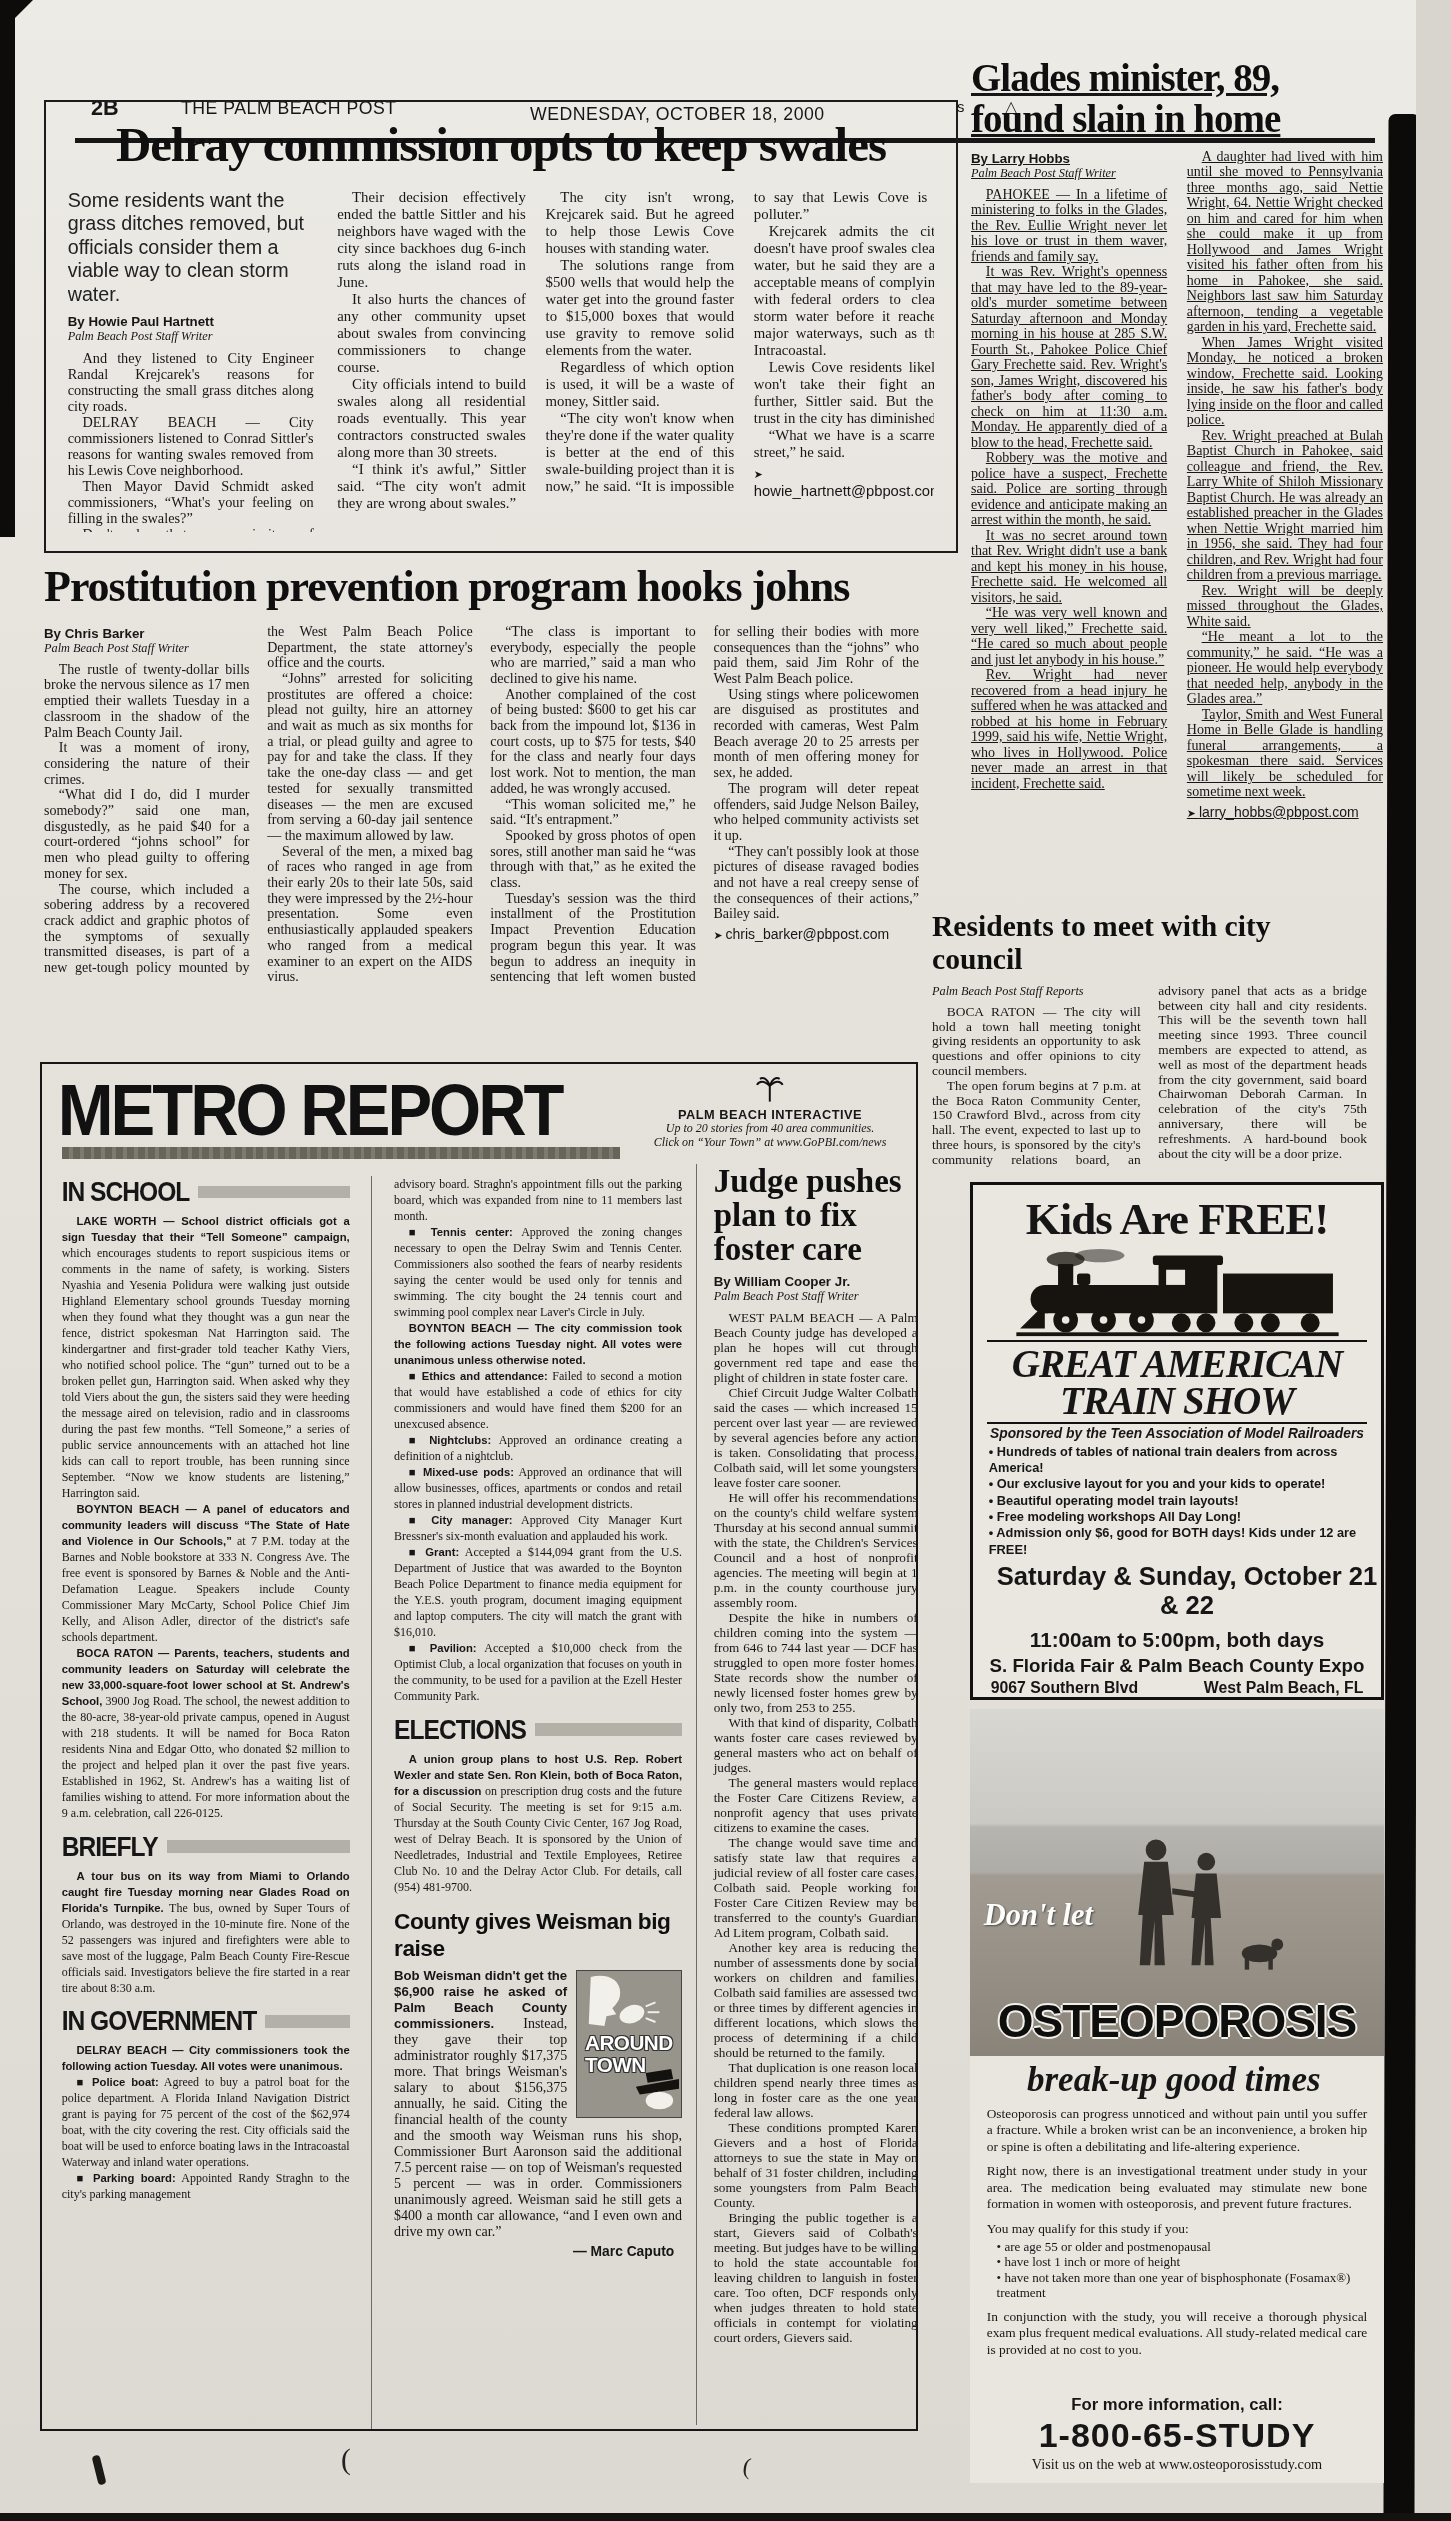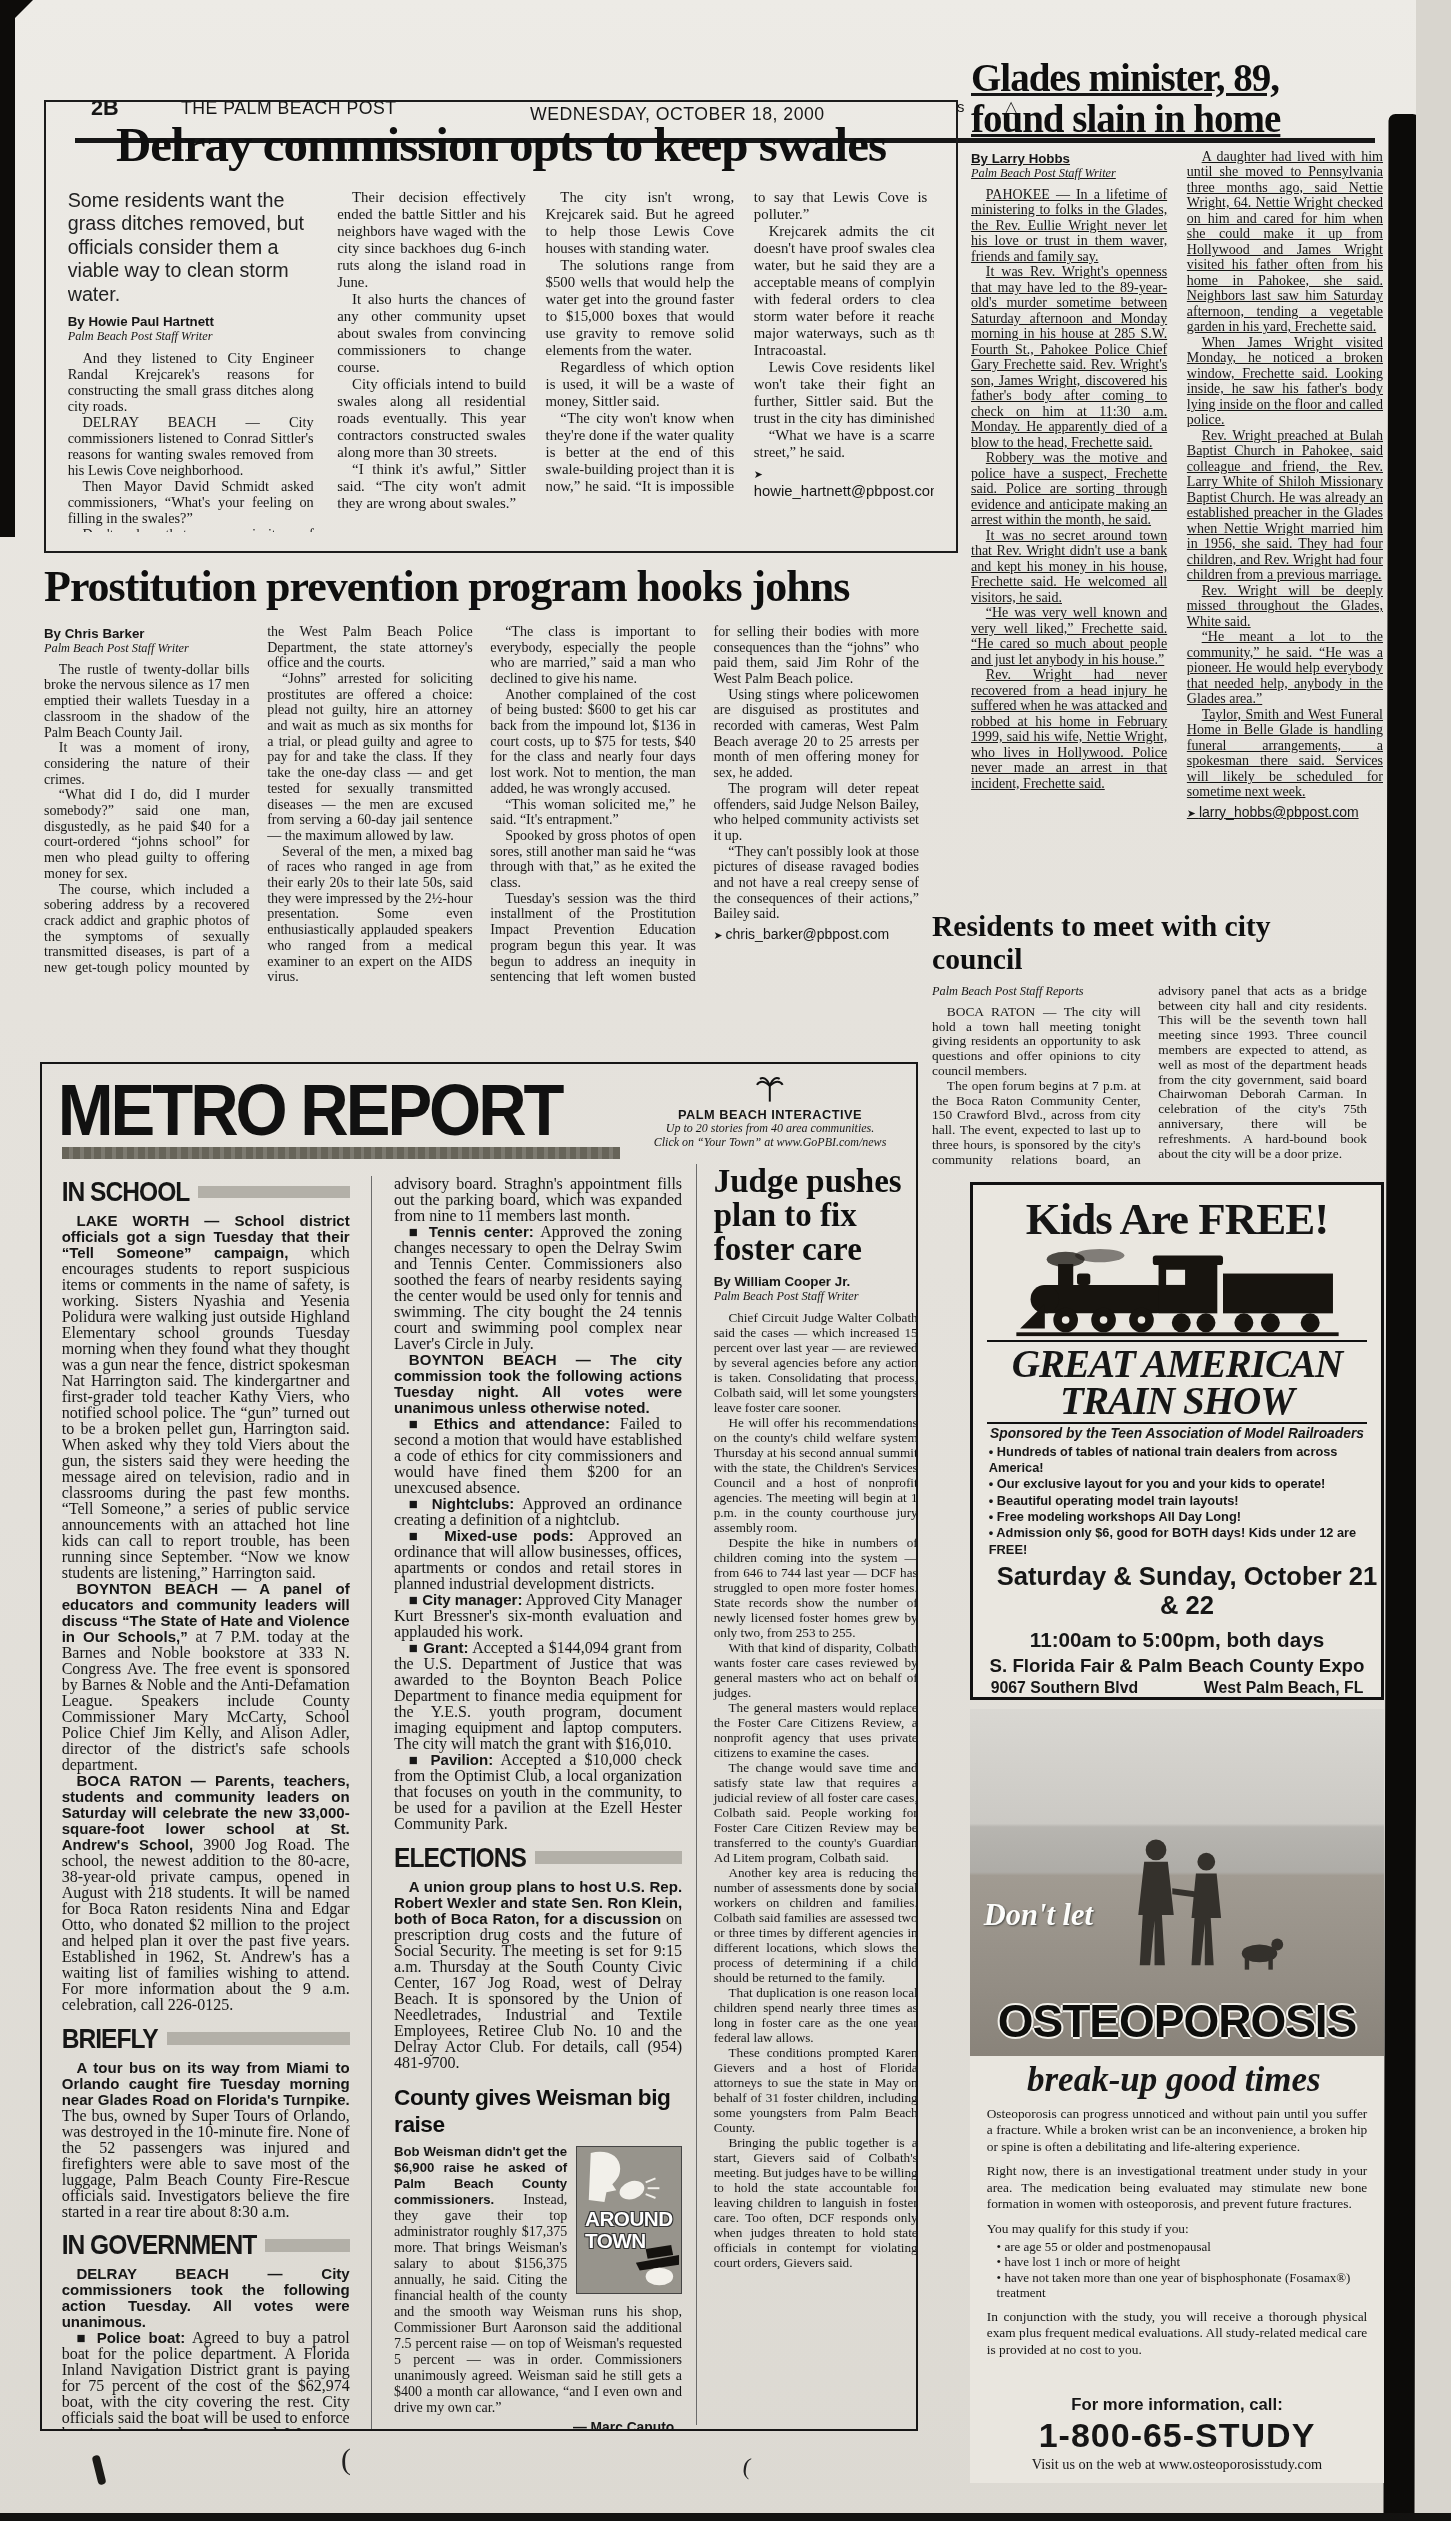--- a/index.html
+++ b/index.html
@@ -67,21 +67,21 @@
 
   
   #metro-box{position:absolute;left:40px;top:1062px;width:878px;height:1369px;border:2px solid #161616;box-sizing:border-box;}
   .metro-head{position:absolute;left:15.8px;top:3.9px;font:bold 67px "Liberation Sans",sans-serif;letter-spacing:-3px;transform:scaleY(1.08);transform-origin:top left;color:#111;}
   .metro-bar{position:absolute;left:19.7px;top:83px;width:558px;height:11.8px;background:repeating-linear-gradient(90deg,#676459 0 6.9px,#7d7a70 6.9px 10.8px);}
   .interactive{position:absolute;left:589px;top:9.9px;width:278px;text-align:center;}
   .interactive .ptitle{font:bold 12.8px "Liberation Sans",sans-serif;letter-spacing:0.5px;}
   .interactive .pline{font-style:italic;font-size:12px;line-height:13.8px;}
   .metro-cols{position:absolute;left:19.7px;top:112px;height:1253px;display:flex;}
   .mcol{width:288px;overflow:hidden;}
-  .mcol .para{font-size:16px;line-height:16px;}
+  .mcol .para{font-size:12px;line-height:16px;}
   .mcol .para b,.weisman b{font-family:"Liberation Sans",sans-serif;font-size:.94em;}
   .mcol2{border-left:1px solid #6b6b6b;padding-left:21.7px;margin-left:21.7px;}
   .sech{display:flex;align-items:center;margin:11.8px 0 6.9px;}
   .sech:first-child{margin-top:2px;}
   .sechtxt{font:bold 24.6px "Liberation Sans",sans-serif;letter-spacing:-1px;transform:scaleY(1.1);}
   .sechbar{flex:1;height:12.8px;background:#b3b0a8;margin-left:8.9px;}
   .weisman{margin-top:13.8px;}
   .weisman h3{font:bold 22.7px "Liberation Sans",sans-serif;letter-spacing:-0.5px;margin:0 0 5.9px;}
   .weisman .para{font-size:14px;line-height:16px;}
   .attr{font:bold 13.8px "Liberation Sans",sans-serif;text-align:right;margin:3.9px 7.9px 0 0;}
@@ -280,20 +280,21 @@
         <p class="attr">— Marc Caputo</p>
       </div>
     </div>
   </div>
 
   <div class="judge">
     <h2>Judge pushes plan to fix foster care</h2>
     <p class="byline">By William Cooper Jr.</p>
     <p class="org">Palm Beach Post Staff Writer</p>
     <div>
+        <p class="para">WEST PALM BEACH — A Palm Beach County judge has developed a plan he hopes will cut through government red tape and ease the plight of children in state foster care.</p>
         <p class="para">Chief Circuit Judge Walter Colbath said the cases — which increased 15 percent over last year — are reviewed by several agencies before any action is taken. Consolidating that process, Colbath said, will let some youngsters leave foster care sooner.</p>
         <p class="para">He will offer his recommendations on the county's child welfare system Thursday at his second annual summit with the state, the Children's Services Council and a host of nonprofit agencies. The meeting will begin at 1 p.m. in the county courthouse jury assembly room.</p>
         <p class="para">Despite the hike in numbers of children coming into the system — from 646 to 744 last year — DCF has struggled to open more foster homes. State records show the number of newly licensed foster homes grew by only two, from 253 to 255.</p>
         <p class="para">With that kind of disparity, Colbath wants foster care cases reviewed by general masters who act on behalf of judges.</p>
         <p class="para">The general masters would replace the Foster Care Citizens Review, a nonprofit agency that uses private citizens to examine the cases.</p>
         <p class="para">The change would save time and satisfy state law that requires a judicial review of all foster care cases, Colbath said. People working for Foster Care Citizen Review may be transferred to the county's Guardian Ad Litem program, Colbath said.</p>
         <p class="para">Another key area is reducing the number of assessments done by social workers on children and families. Colbath said families are assessed two or three times by different agencies in different locations, which slows the process of determining if a child should be returned to the family.</p>
         <p class="para">That duplication is one reason local children spend nearly three times as long in foster care as the one year federal law allows.</p>
         <p class="para">These conditions prompted Karen Gievers and a host of Florida attorneys to sue the state in May on behalf of 31 foster children, including some youngsters from Palm Beach County.</p>
         <p class="para">Bringing the public together is a start, Gievers said of Colbath's meeting. But judges have to be willing to hold the state accountable for leaving children to languish in foster care. Too often, DCF responds only when judges threaten to hold state officials in contempt for violating court orders, Gievers said.</p>

